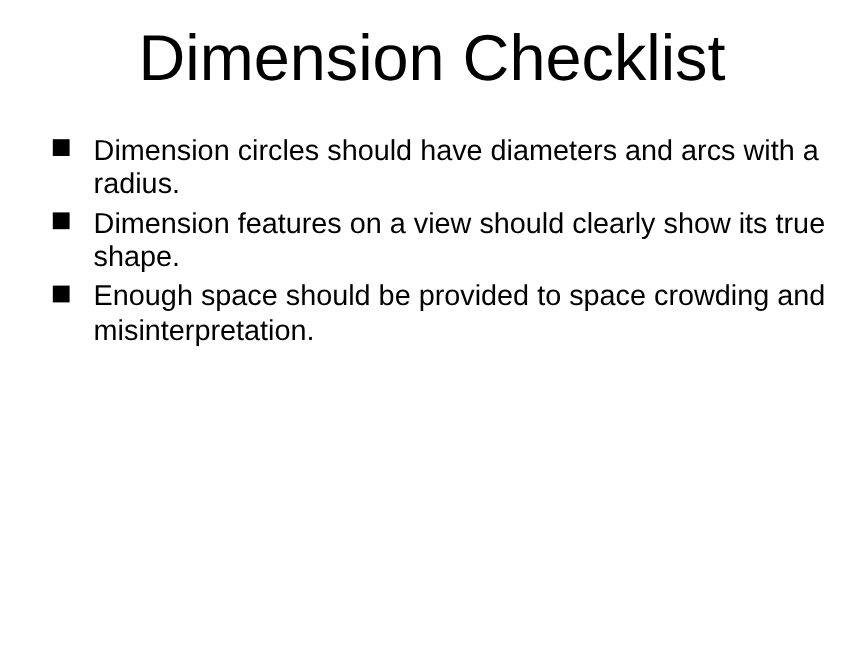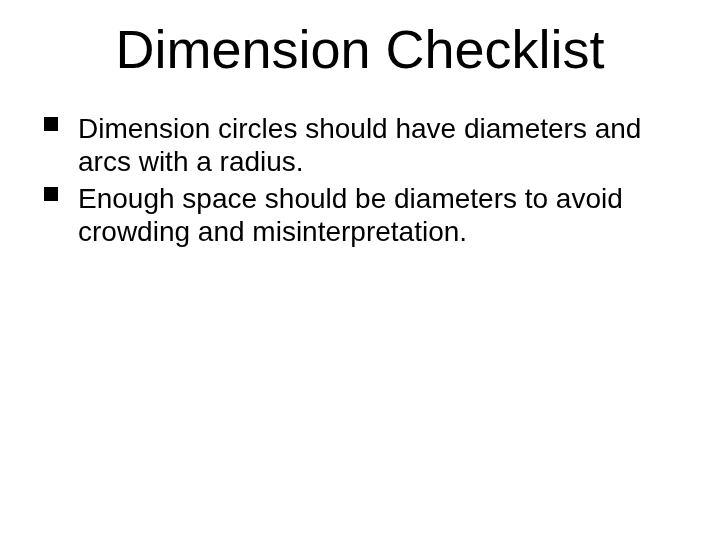--- a/index.html
+++ b/index.html
@@ -22,21 +22,21 @@
       margin-bottom: 32px;
       letter-spacing: 0;
       padding: 0 16px;
     }
     .bullets {
       list-style: none;
       padding-left: 12px;
     }
     .bullets li {
       position: relative;
-      font-size: 28px;
+      font-size: 24px;
       line-height: 1.18;
       padding-left: 34px;
       margin-bottom: 4px;
     }
     .bullets li .marker {
       position: absolute;
       left: 0;
       top: 0.18em;
       width: 14px;
       height: 14px;
@@ -48,16 +48,20 @@
 
 <div class="slide">
   <h1 class="title">Dimension Checklist</h1>
   <ul class="bullets">
     <li>
       <span class="marker"></span>
       <span>Dimension circles should have diameters and arcs with a radius.</span>
     </li>
     <li>
       <span class="marker"></span>
-      <span>Enough space should be diameters to avoid crowding and misinterpretation.</span>
+      <span>Dimension features on a view should clearly show its true shape.</span>
+    </li>
+    <li>
+      <span class="marker"></span>
+      <span>Enough space should be provided to space crowding and misinterpretation.</span>
     </li>
   </ul>
 </div>
 
 </body></html>

